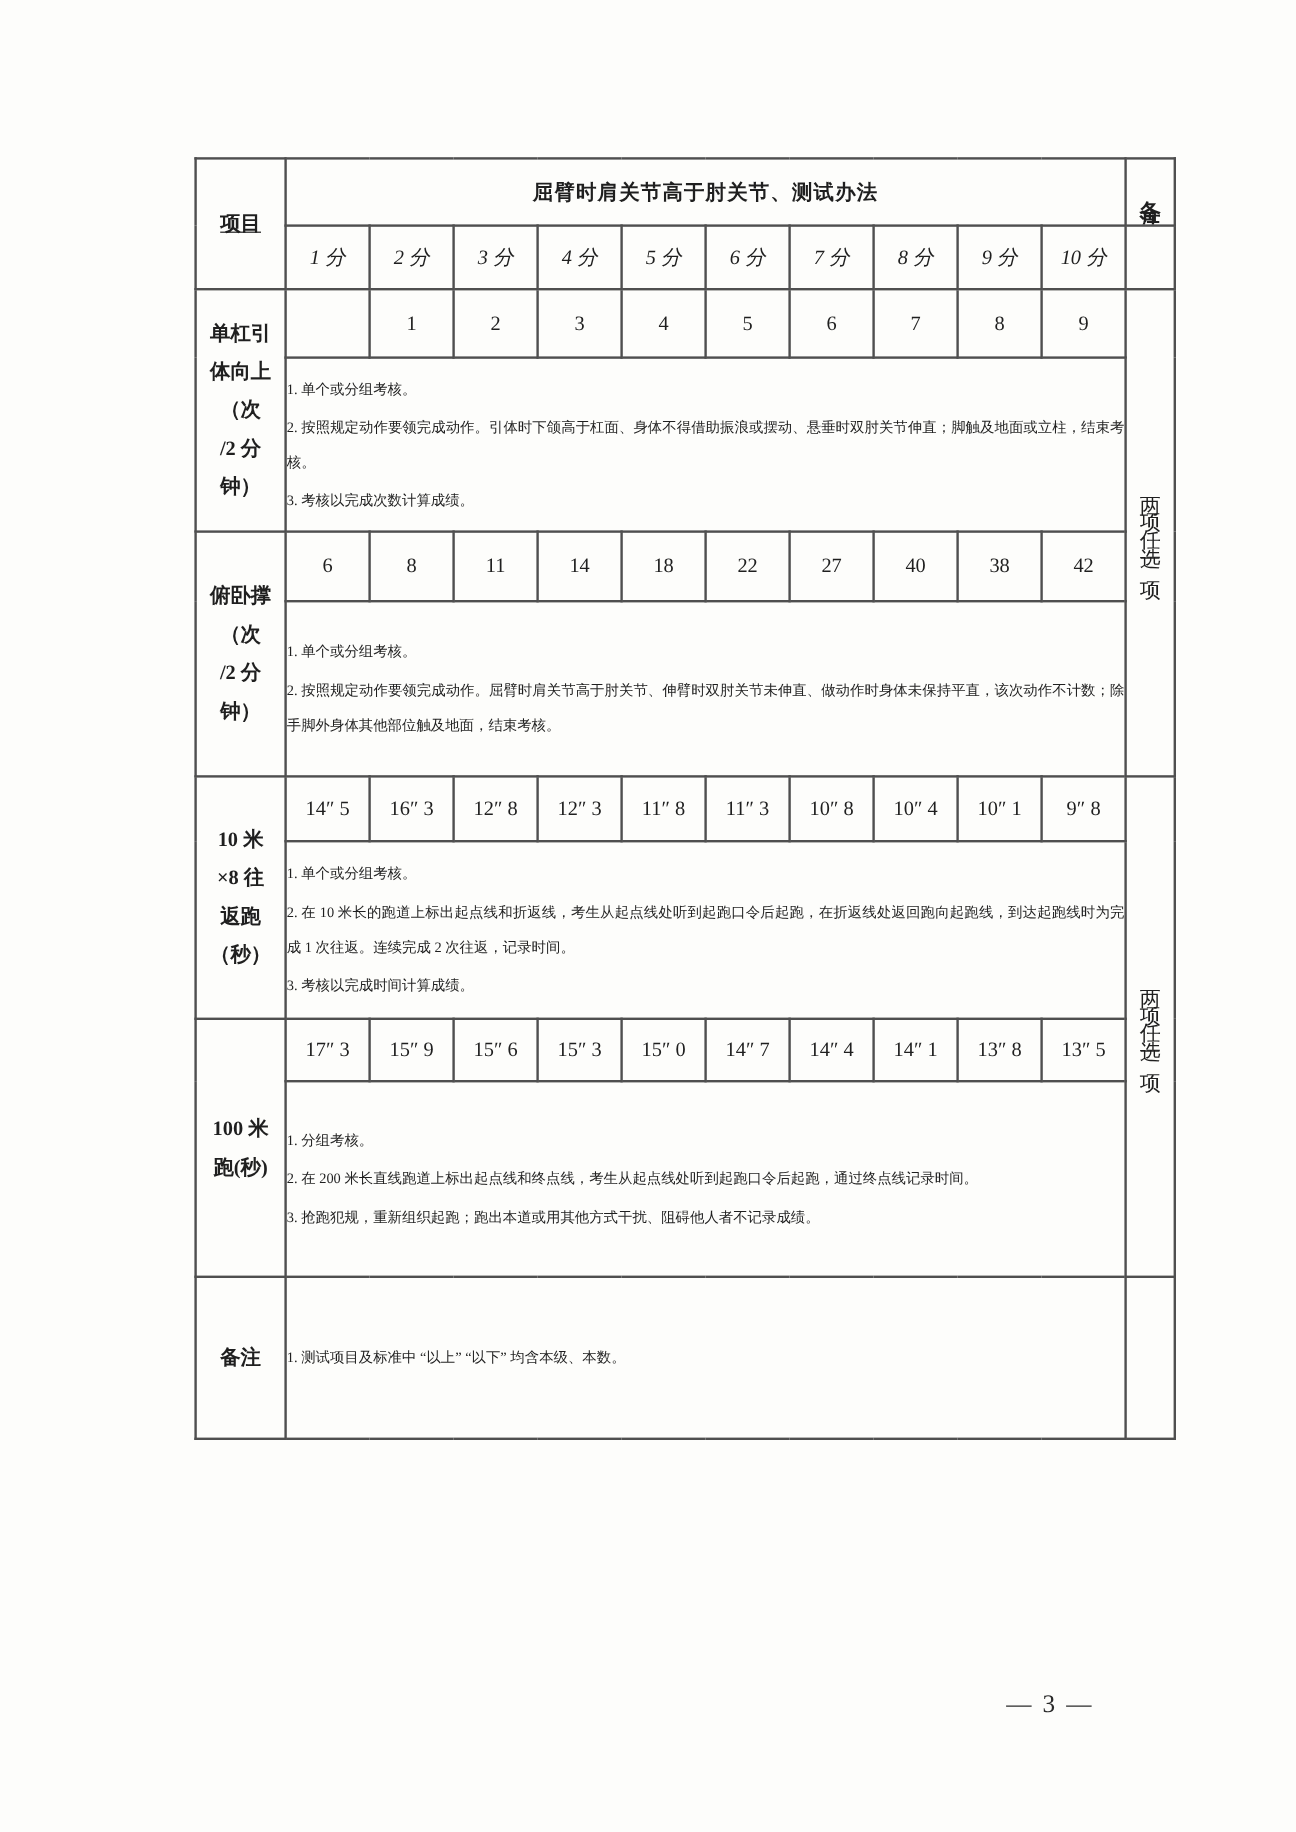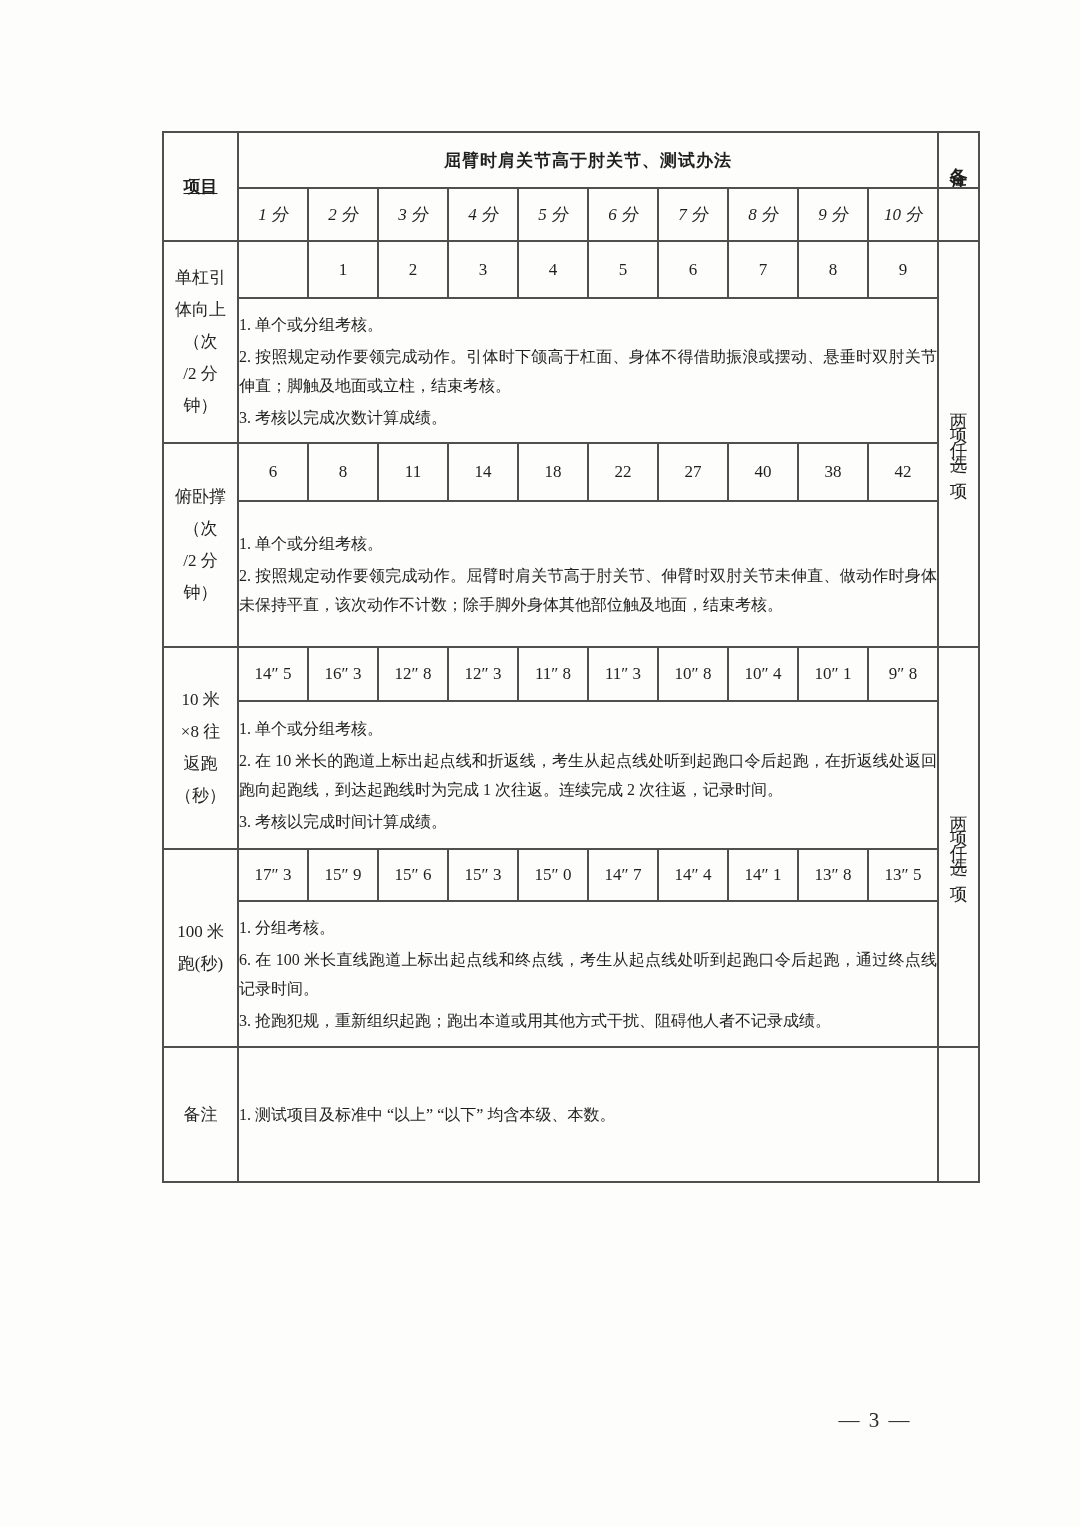--- a/index.html
+++ b/index.html
@@ -36,38 +36,38 @@
   
   tr.r-a  { height: 56px; }
   tr.r-b  { height: 53px; font-style: italic; }
   tr.r-c  { height: 57px; }
   tr.r-d  { height: 145px; }
   tr.r-e  { height: 58px; }
   tr.r-f  { height: 146px; }
   tr.r-g  { height: 54px; }
   tr.r-h  { height: 148px; }
   tr.r-i  { height: 52px; }
-  tr.r-j  { height: 146px; }
+  tr.r-j  { height: 163px; }
   tr.r-k  { height: 135px; }
 
   .hdr-bold { font-weight: bold; font-size: 19px; text-decoration: underline; }
 
   td.title-cell { font-weight: bold; font-size: 19px; letter-spacing: 1px; }
 
   td.score-hdr { font-size: 18px; }
 
-  td.label-cell { font-weight: normal; font-size: 19px; }
+  td.label-cell { font-weight: bold; font-size: 19px; }
   td.label-cell .lbl-line { line-height: 32px; white-space: nowrap; }
 
   td.value-cell { font-size: 17px; font-family: "Liberation Serif", "DejaVu Serif", serif; }
 
   td.desc-cell { text-align: left; padding: 6px 10px 6px 12px; }
   td.desc-cell p {
     margin: 3px 0;
-    font-size: 16px;
+    font-size: 12px;
     line-height: 29px;
     text-align: justify;
   }
 
   td.remark-hdr-cell span,
   td.remark-span-cell span {
     writing-mode: vertical-rl;
     text-orientation: upright;
     display: inline-block;
   }
@@ -236,21 +236,21 @@
       <td class="value-cell">14″ 7</td>
       <td class="value-cell">14″ 4</td>
       <td class="value-cell">14″ 1</td>
       <td class="value-cell">13″ 8</td>
       <td class="value-cell">13″ 5</td>
     </tr>
 
     <tr class="r-j">
       <td colspan="10" class="desc-cell">
         <p>1. 分组考核。</p>
-        <p>6. 在 100 米长直线跑道上标出起点线和终点线，考生从起点线处听到起跑口令后起跑，通过终点线记录时间。</p>
+        <p>2. 在 200 米长直线跑道上标出起点线和终点线，考生从起点线处听到起跑口令后起跑，通过终点线记录时间。</p>
         <p>3. 抢跑犯规，重新组织起跑；跑出本道或用其他方式干扰、阻碍他人者不记录成绩。</p>
       </td>
     </tr>
 
     <tr class="r-k">
       <td class="label-cell">备注</td>
       <td colspan="10" class="desc-cell">
         <p>1. 测试项目及标准中 “以上” “以下” 均含本级、本数。</p>
       </td>
       <td></td>

